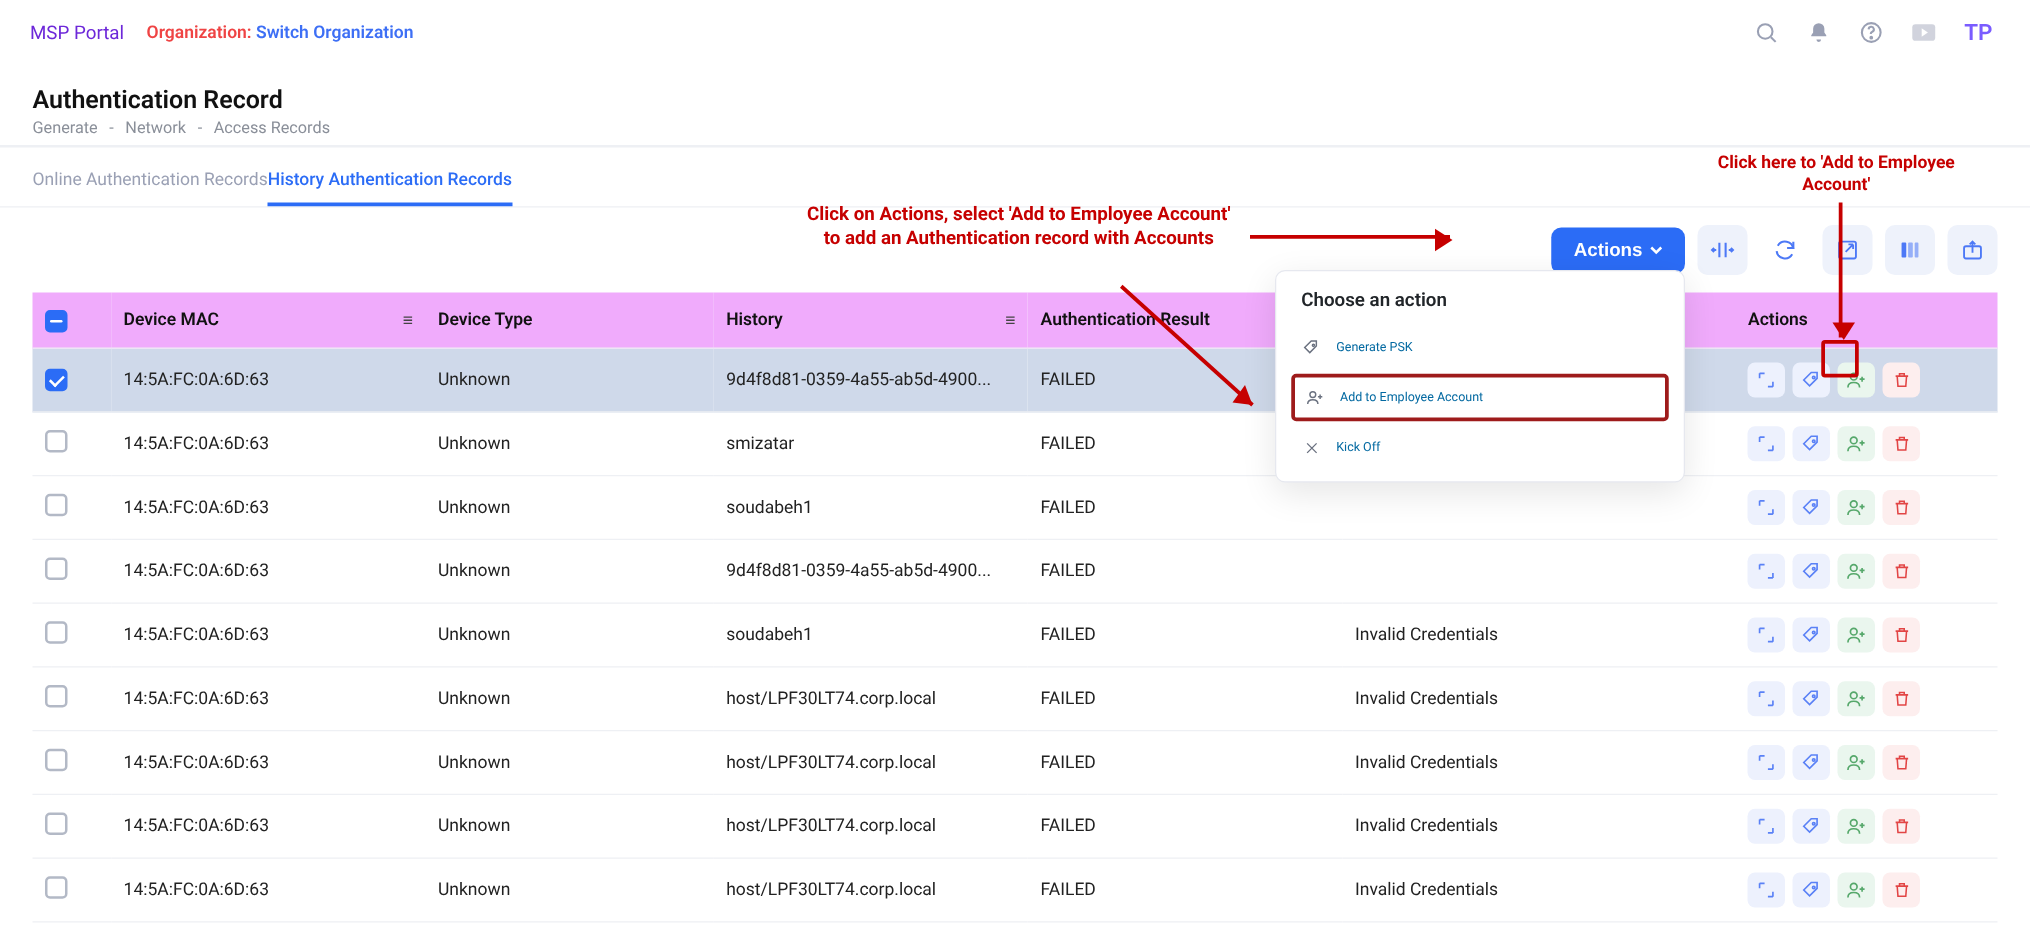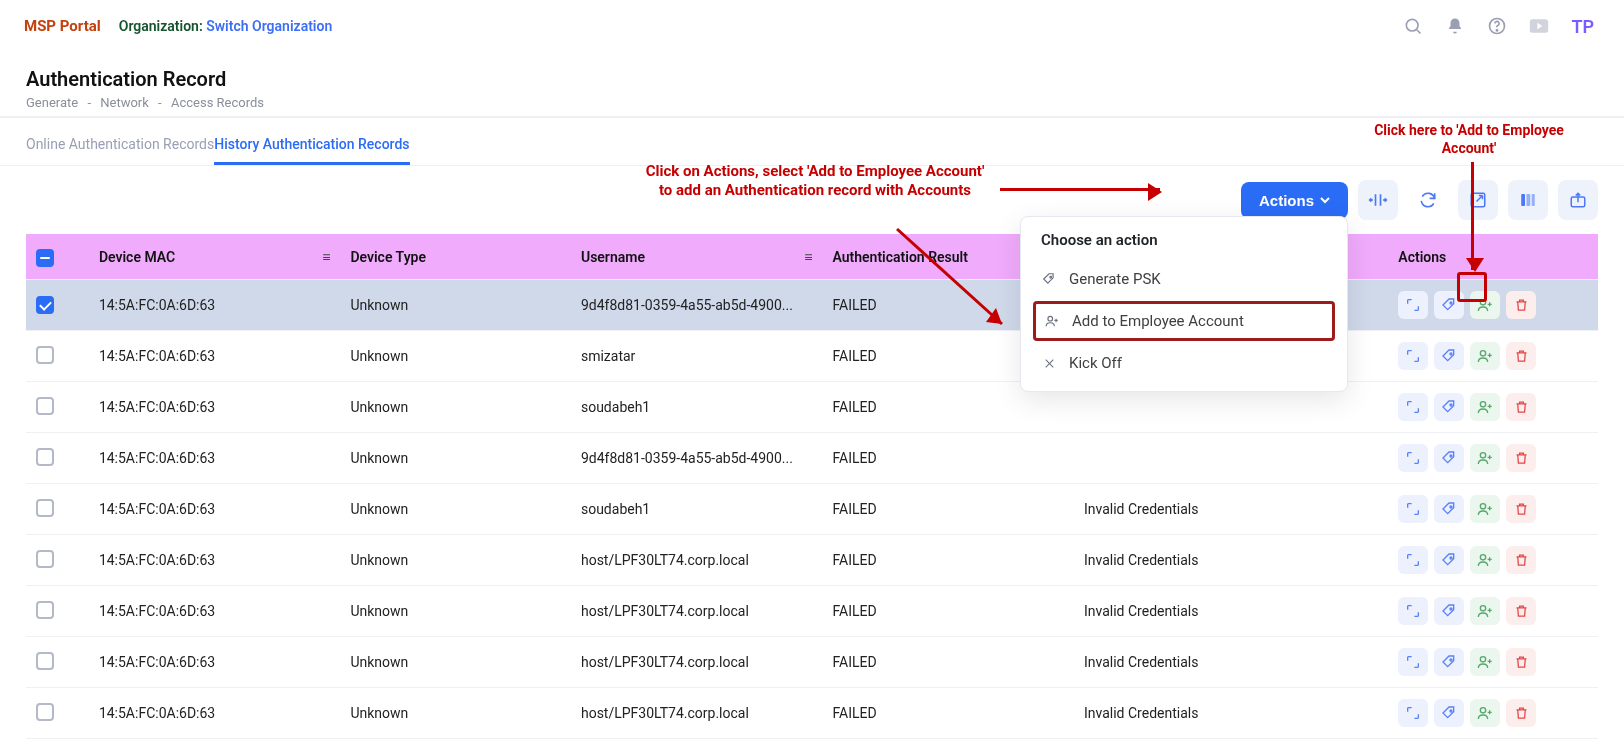--- a/index.html
+++ b/index.html
@@ -1,21 +1,21 @@
 <!DOCTYPE html>
 <html><head>
 <meta charset="utf-8">
 <style>
   * { box-sizing: border-box; margin: 0; padding: 0; }
   body { font-family: -apple-system, BlinkMacSystemFont, "Segoe UI", Roboto, Helvetica, Arial, sans-serif; font-size: 14px; color: #212529; background: #fff; width: 1624px; }
   
   .topbar { display: flex; align-items: center; justify-content: space-between; padding: 10px 24px; border-bottom: 1px solid #ffffff; }
   .topbar-left { display: flex; align-items: center; gap: 18px; }
-  .msp-portal { font-weight: 700; font-size: 15px; color: #c2410c; }
-  .org-label { font-size: 14px; color: #14532d; font-weight: 600; }
+  .msp-portal { font-weight: 400; font-size: 15px; color: #6d28d9; }
+  .org-label { font-size: 14px; color: #ef4444; font-weight: 600; }
   .switch-org { color: #3d6ff5; font-weight: 600; cursor: pointer; }
   .topbar-right { display: flex; align-items: center; gap: 10px; }
   .top-icon { width: 32px; height: 32px; display: flex; align-items: center; justify-content: center; color: #9aa0b4; cursor: pointer; border-radius: 6px; }
   .avatar { color: #7a5cff; font-weight: 600; font-size: 18px; padding: 4px 6px; }
   
   .page-header { padding: 14px 26px 6px; border-bottom: 2px solid #eef0f4; }
   .page-title { font-size: 20px; font-weight: 600; color: #111; }
   .breadcrumb { margin-top: 4px; color: #8a8f99; font-size: 13px; }
   .breadcrumb span { color: #8a8f99; }
   .breadcrumb .sep { margin: 0 6px; }
@@ -25,21 +25,21 @@
   .tab.active { color: #2b6cf6; border-bottom: 3px solid #2b6cf6; font-weight: 500; }
   
   .content { padding: 14px 26px 4px; position: relative; }
   .toolbar-row { display: flex; justify-content: flex-end; align-items: center; gap: 10px; margin-bottom: 14px; }
   .actions-btn { background: #2b6cf6; color: #fff; border: none; border-radius: 8px; padding: 10px 18px; font-size: 15px; font-weight: 600; cursor: pointer; display: flex; align-items: center; gap: 6px; }
   .tool-icon-btn { width: 40px; height: 40px; border-radius: 8px; background: #eef2fb; display: flex; align-items: center; justify-content: center; cursor: pointer; color: #4d79f6; }
   .tool-icon-btn.plain { background: transparent; color: #4d79f6; }
   
   .dropdown { position: absolute; top: 50px; right: 276px; width: 328px; background: #fff; border: 1px solid #e6e8ef; border-radius: 8px; box-shadow: 0 8px 28px rgba(0,0,0,.10); padding: 14px 0 8px; z-index: 20; }
   .dropdown h4 { font-size: 15px; font-weight: 600; padding: 0 20px 10px; }
-  .dd-item { display: flex; align-items: center; gap: 12px; padding: 11px 20px; cursor: pointer; font-size: 15px; color: #404040; }
+  .dd-item { display: flex; align-items: center; gap: 12px; padding: 11px 20px; cursor: pointer; font-size: 10px; color: #0369a1; }
   .dd-item .dd-ico { width: 16px; height: 16px; color: #6b7280; display: inline-flex; align-items: center; justify-content: center; }
   .dd-highlight { border: 3px solid #9e1b1b; border-radius: 4px; margin: 2px 12px; padding: 8px 8px; }
   
   .anno { position: absolute; color: #c60000; font-weight: 700; font-size: 15px; z-index: 30; text-align: center; line-height: 1.25; }
   .anno.small { font-size: 14px; }
   .arrow-h { position: absolute; height: 0; border-top: 3px solid #c60000; z-index: 29; }
   .arrow-h::after { content: ""; position: absolute; right: -2px; top: -8px; border-left: 14px solid #c60000; border-top: 9px solid transparent; border-bottom: 9px solid transparent; }
   .arrow-diag { position: absolute; z-index: 29; }
   .v-arrow { position: absolute; width: 0; border-left: 3px solid #c60000; z-index: 29; }
   .v-arrow::after { content: ""; position: absolute; left: -8px; bottom: -2px; border-top: 14px solid #c60000; border-left: 9px solid transparent; border-right: 9px solid transparent; }
@@ -213,21 +213,21 @@
         <col style="width:240px">
         <col style="width:240px">
         <col style="width:300px">
         <col style="width:200px">
     </colgroup>
     <thead>
       <tr>
         <th><span class="chk minus"></span></th>
         <th><span>Device MAC</span><span class="menu-dots">≡</span></th>
         <th>Device Type</th>
-        <th><span>Username</span><span class="menu-dots">≡</span></th>
+        <th><span>History</span><span class="menu-dots">≡</span></th>
         <th>Authentication Result</th>
         <th></th>
         <th>Actions</th>
       </tr>
     </thead>
     <tbody id="tbody">
         <tr class="selected">
           <td><span class="chk checked"></span></td>
           <td>14:5A:FC:0A:6D:63</td>
           <td>Unknown</td>

